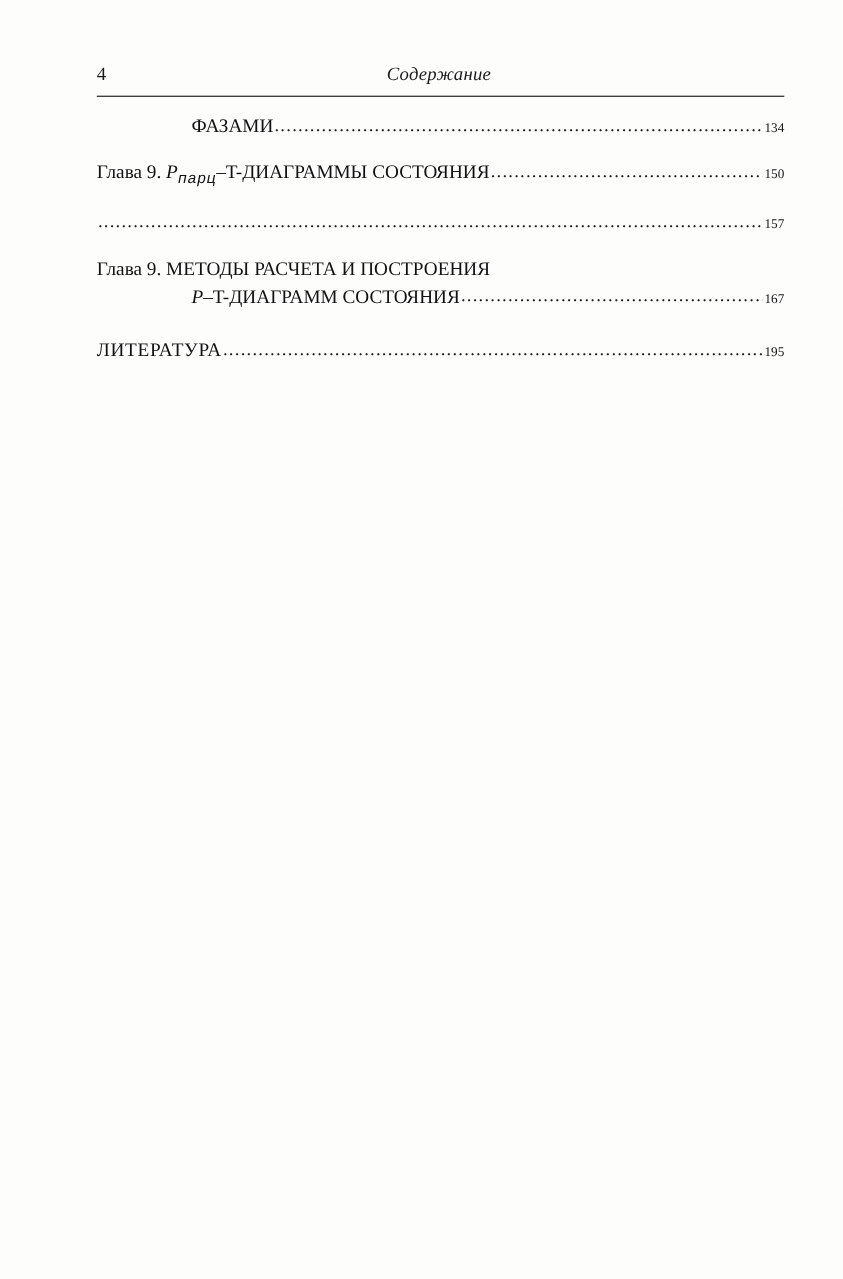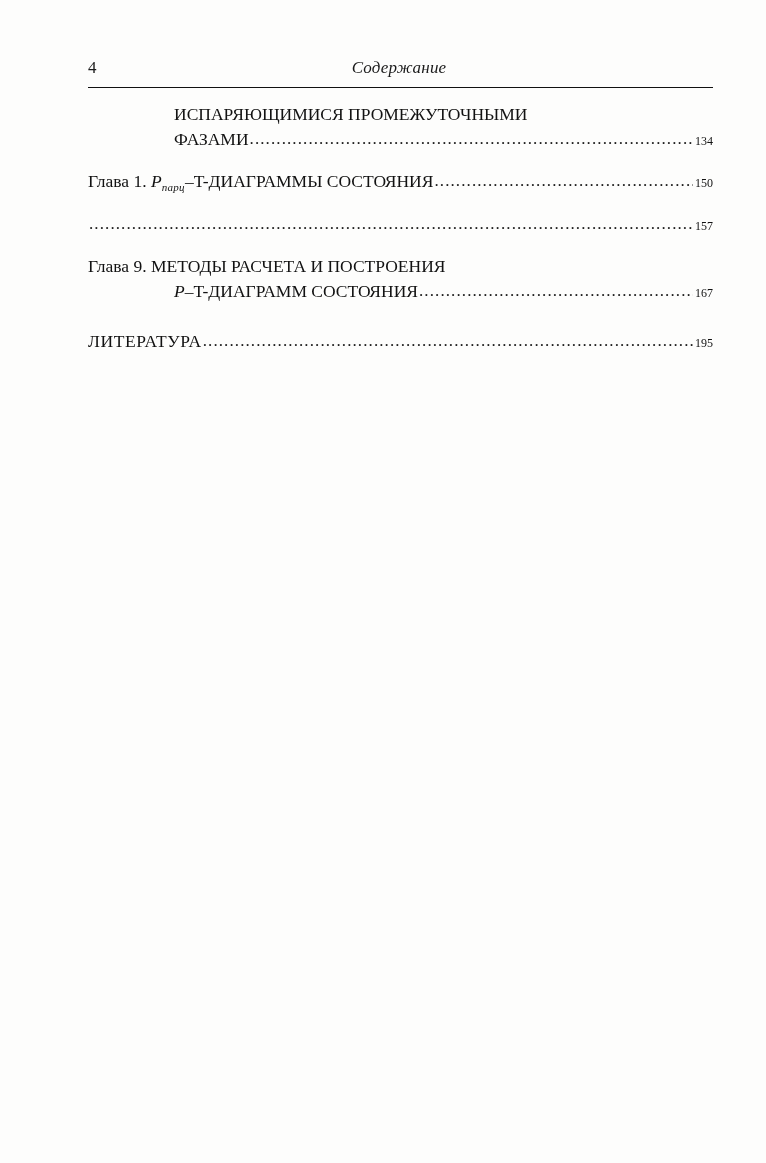--- a/index.html
+++ b/index.html
@@ -94,24 +94,25 @@
     font-size: 12px;
     padding-left: 1px;
   }
   .caps {
     font-variant: normal;
   }
   .chap-label {
     font-family: "Liberation Serif", serif;
   }
   .sub {
-    font-size: 11px;
+    font-size: 14px;
     font-style: italic;
     vertical-align: -4px;
     letter-spacing: 0.3px;
+    font-family: Liberation Mono, monospace;
   }
   .ital {
     font-style: italic;
   }
   .lit {
     letter-spacing: 0.6px;
   }
 </style>
 </head>
 <body>
@@ -122,32 +123,29 @@
     <div class="running-head">
       <span class="folio">4</span>
       <span class="head-title">Содержание</span>
     </div>
     <hr class="rule">
 
     <div class="toc">
 
       <div class="toc-entry">
         <div class="line indent">
-          <span class="txt caps">ИСПАРЯЮЩИМИСЯ ПРОМЕЖУТОЧНЫМИ</span>
-        </div>
-        <div class="line indent">
           <span class="txt caps">ФАЗАМИ</span>
           <span class="leader">...........................................................................................................................................................</span>
           <span class="page-no">134</span>
         </div>
       </div>
 
       <div class="toc-entry">
         <div class="line">
-          <span class="txt"><span class="chap-label">Глава 1. </span><span class="ital">P</span><span class="sub">парц</span><span class="caps">–T-ДИАГРАММЫ СОСТОЯНИЯ</span></span>
+          <span class="txt"><span class="chap-label">Глава 9. </span><span class="ital">P</span><span class="sub">парц</span><span class="caps">–T-ДИАГРАММЫ СОСТОЯНИЯ</span></span>
           <span class="leader">...........................................................................................................................................................</span>
           <span class="page-no">150</span>
         </div>
       </div>
 
       <div class="toc-entry">
         <div class="line">
           <span class="leader">...........................................................................................................................................................</span>
           <span class="page-no">157</span>
         </div>

